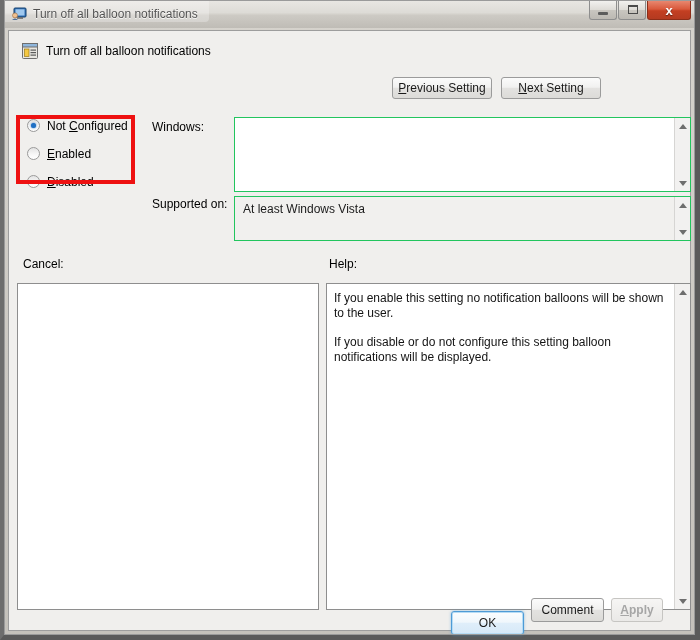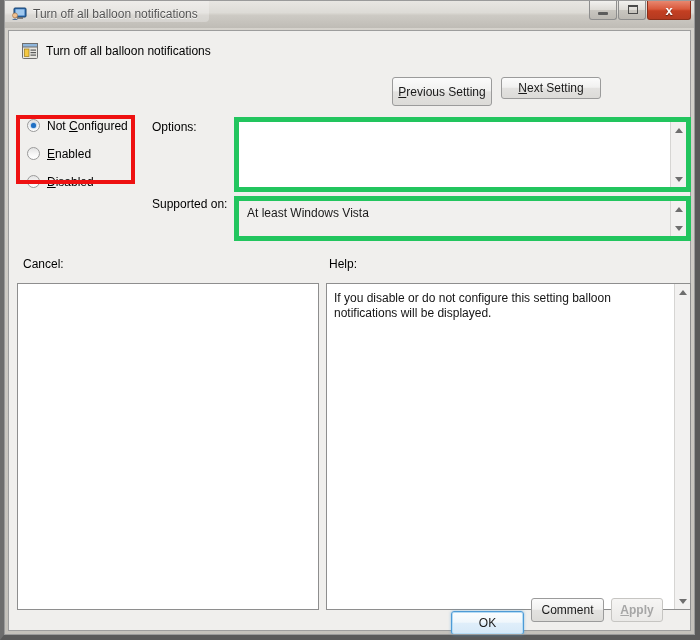--- a/index.html
+++ b/index.html
@@ -170,21 +170,21 @@
     box-sizing: border-box;
     cursor: default;
     padding: 0;
     text-align: center;
   }
   .btn-prev {
     position: absolute;
     left: 383px;
     top: 46px;
     width: 100px;
-    height: 29px;
+    height: 22px;
   }
   .btn-next {
     position: absolute;
     left: 492px;
     top: 46px;
     width: 100px;
     height: 22px;
   }
   .acc { text-decoration: underline; }
 
@@ -247,21 +247,21 @@
     color: #000;
   }
   .lbl-comment { left: 143px; top: 89px; }
   .lbl-supported { left: 143px; top: 166px; }
   .lbl-options { left: 14px; top: 226px; }
   .lbl-help { left: 320px; top: 226px; }
 
   .textbox {
     position: absolute;
     background: #ffffff;
-    border: 5px solid #22c55e;
+    border: 1px solid #22c55e;
     box-sizing: border-box;
     overflow: hidden;
     text-decoration: underline;
   }
   .box-comment {
     left: 225px;
     top: 86px;
     width: 457px;
     height: 75px;
   }
@@ -454,21 +454,21 @@
       </div>
 
       <div class="radio-row">
         <span class="radio"></span>
         <span class="radio-label"><span class="acc">D</span><span>isabled</span></span>
       </div>
     </div>
 
     <div class="red-box"></div>
 
-    <span class="field-label lbl-comment">Options:</span>
+    <span class="field-label lbl-comment">Windows:</span>
     <div class="textbox box-comment">
       <div class="vscroll">
         <div class="arrow up">
             <i class="tri up"></i>
           </div>
         <div class="arrow down">
             <i class="tri down"></i>
           </div>
       </div>
     </div>
@@ -486,20 +486,21 @@
       </div>
     </div>
 
     <span class="field-label lbl-options">Cancel:</span>
     <span class="field-label lbl-help">Help:</span>
 
     <div class="panel panel-options"></div>
 
     <div class="panel panel-help">
       <div class="help-body">
+        <p class="help-p">If you enable this setting no notification balloons will be shown to the user.</p>
         <p class="help-p">If you disable or do not configure this setting balloon notifications will be displayed.</p>
       </div>
       <div class="vscroll">
         <div class="arrow up">
             <i class="tri up"></i>
           </div>
         <div class="arrow down">
             <i class="tri down"></i>
           </div>
       </div>

